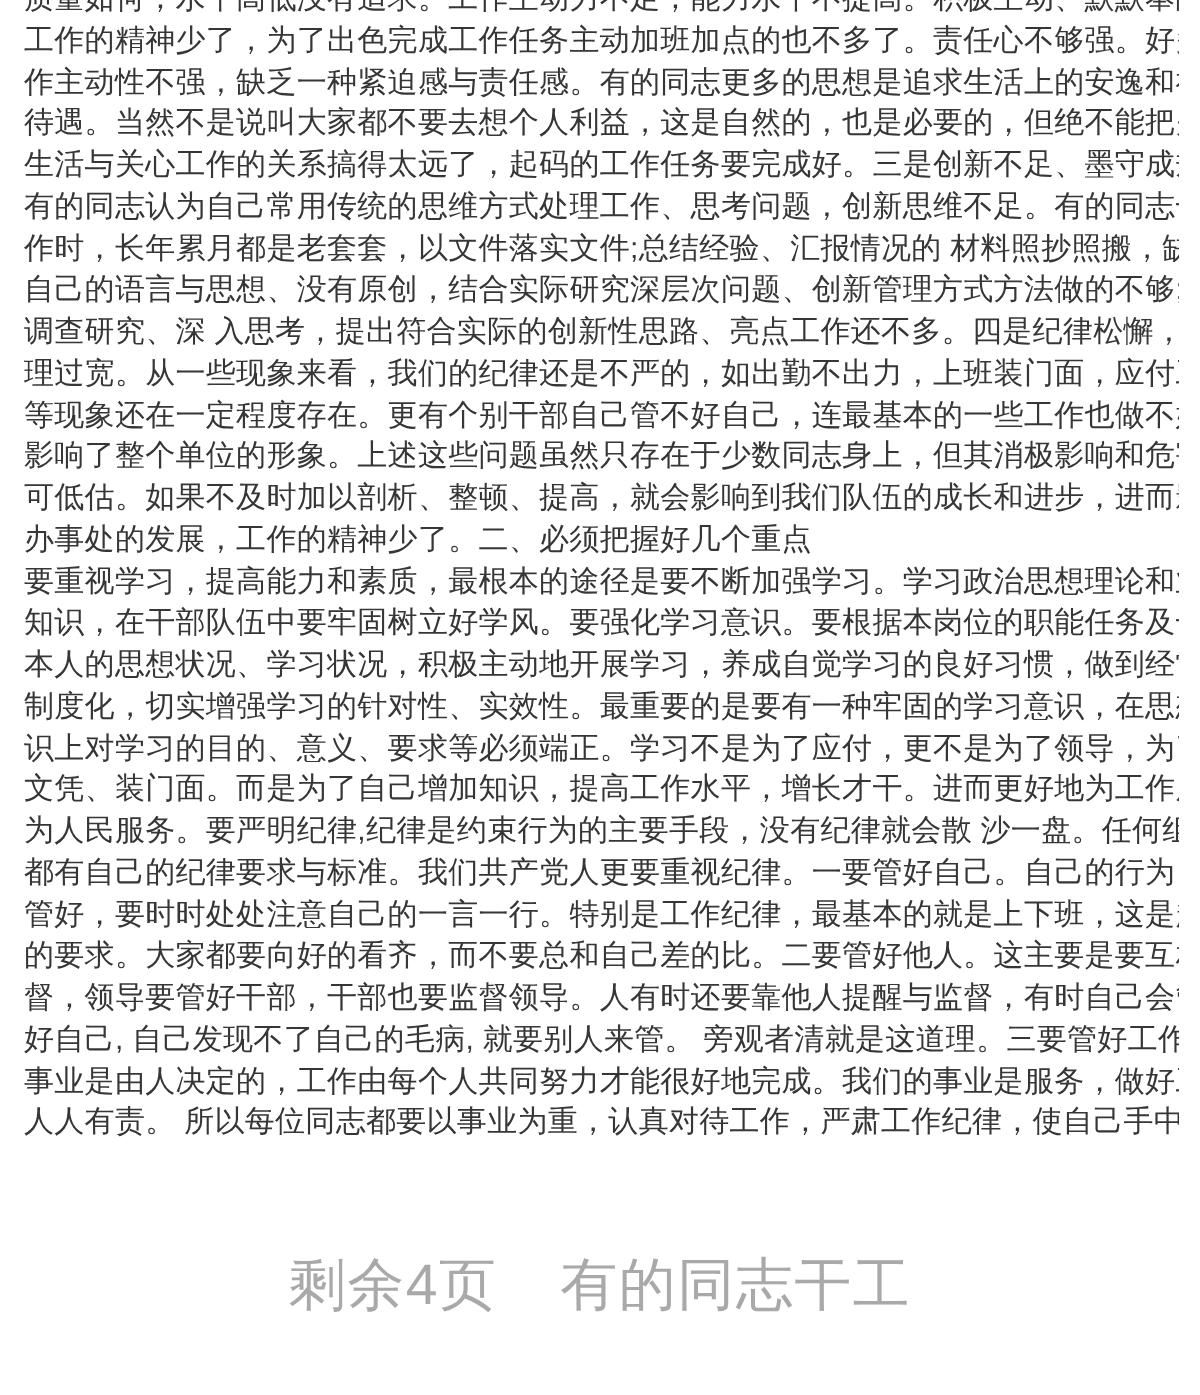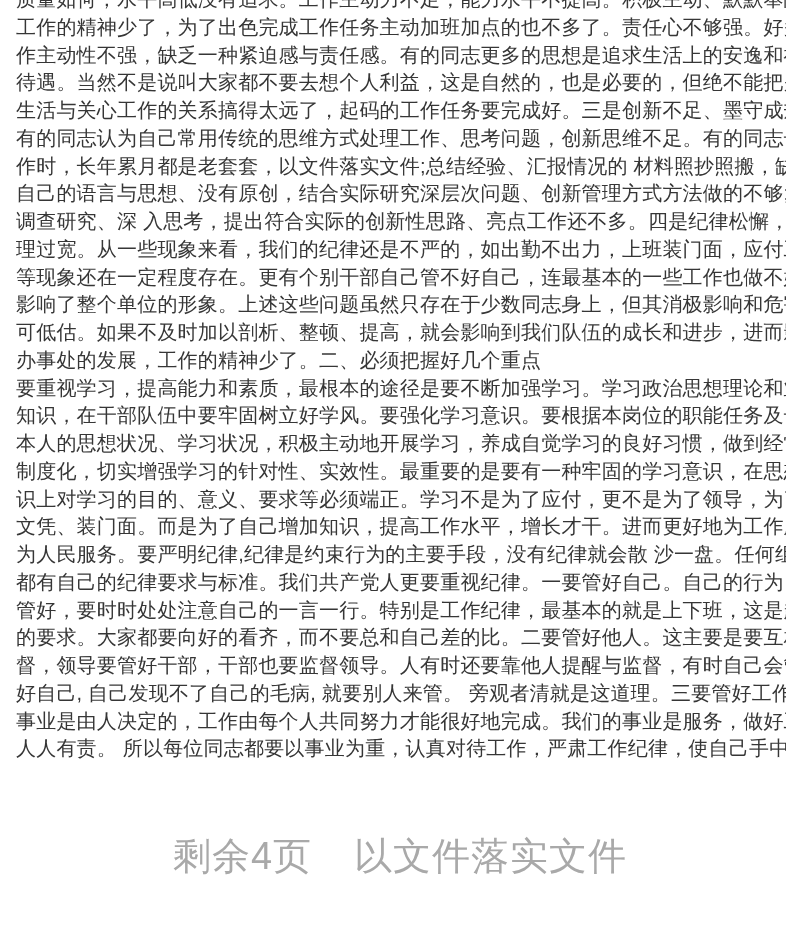--- a/index.html
+++ b/index.html
@@ -81,15 +81,15 @@
         <div class="line">的要求。大家都要向好的看齐，而不要总和自己差的比。二要管好他人。这主要是要互相监</div>
         <div class="line">督，领导要管好干部，干部也要监督领导。人有时还要靠他人提醒与监督，有时自己会管不</div>
         <div class="line">好自己, 自己发现不了自己的毛病, 就要别人来管。 旁观者清就是这道理。三要管好工作。</div>
         <div class="line">事业是由人决定的，工作由每个人共同努力才能很好地完成。我们的事业是服务，做好工作</div>
         <div class="line">人人有责。 所以每位同志都要以事业为重，认真对待工作，严肃工作纪律，使自己手中的</div>
       </div>
   </div>
 
   <div class="footer-notice">
     <span>剩余4页</span>
-    <span>以文件落实文件</span>
+    <span>有的同志干工</span>
   </div>
 </div>
 
 </body></html>

